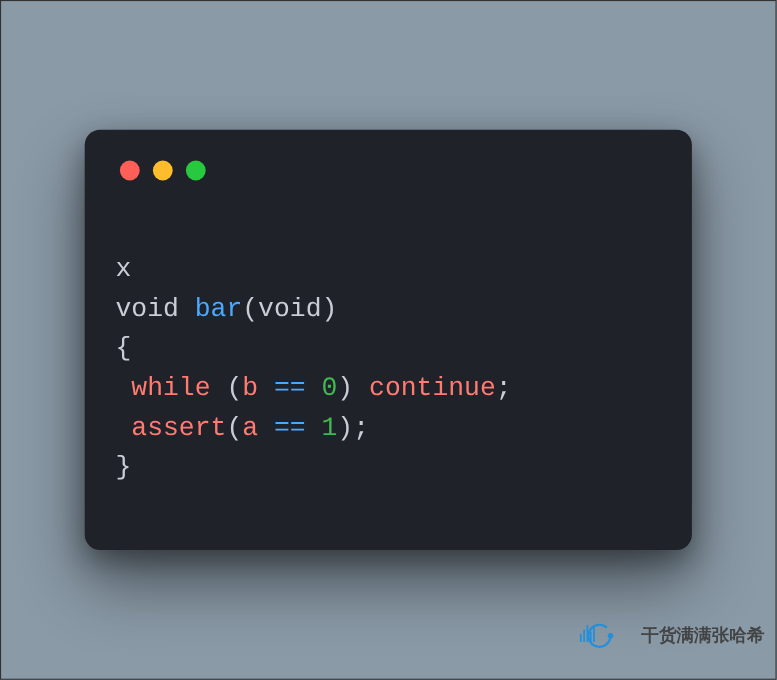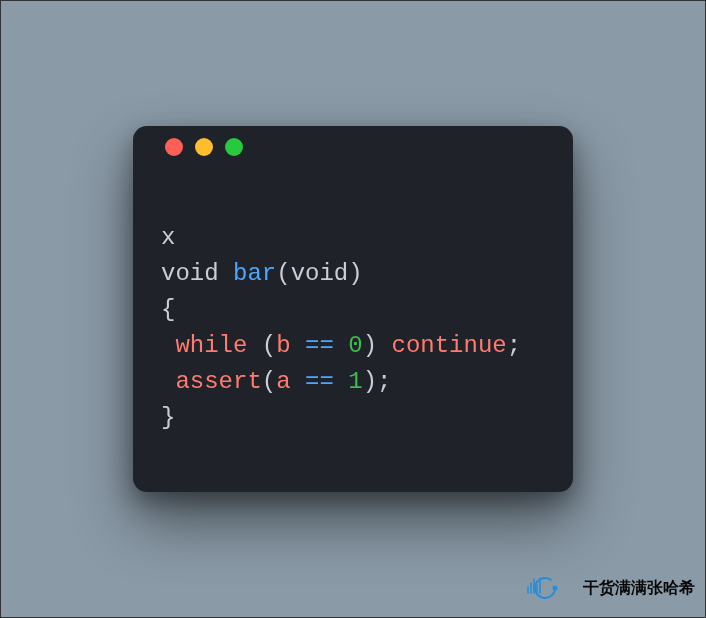--- a/index.html
+++ b/index.html
@@ -7,24 +7,24 @@
   body {
     background: #8a9aa7;
     display: flex;
     align-items: center;
     justify-content: center;
     font-family: "SFMono-Regular", "Menlo", "Consolas", "Liberation Mono", monospace;
     position: relative;
     border: 1px solid #333;
   }
   .window {
-    width: 440px;
+    width: 552px;
     background: #1f2228;
     border-radius: 14px;
-    padding: 12px 28px 56px 28px;
+    padding: 28px 28px 56px 28px;
     box-shadow: 0 30px 60px rgba(0,0,0,0.45), 0 10px 25px rgba(0,0,0,0.35);
   }
   .traffic-lights {
     display: flex;
     gap: 12px;
     margin-bottom: 28px;
     padding-left: 4px;
   }
   .dot {
     width: 18px; height: 18px; border-radius: 50%;
@@ -43,25 +43,25 @@
   .tok-func    { color: #4aa8ff; }
   .tok-punc    { color: #c9ced6; }
   .tok-keyword { color: #ff7b72; }
   .tok-ident   { color: #ff7b72; }
   .tok-op      { color: #4aa8ff; }
   .tok-num     { color: #3fb950; }
 
   .watermark {
     position: absolute;
     right: 10px;
-    bottom: 14px;
+    bottom: 24px;
     display: flex;
     align-items: center;
     gap: 22px;
-    color: #000000;
+    color: #404040;
     font-family: "Microsoft YaHei", "PingFang SC", sans-serif;
     font-size: 16px;
     font-weight: 600;
     opacity: 0.95;
   }
   .watermark svg { display: block; }
 </style>
 </head>
 <body>
 

